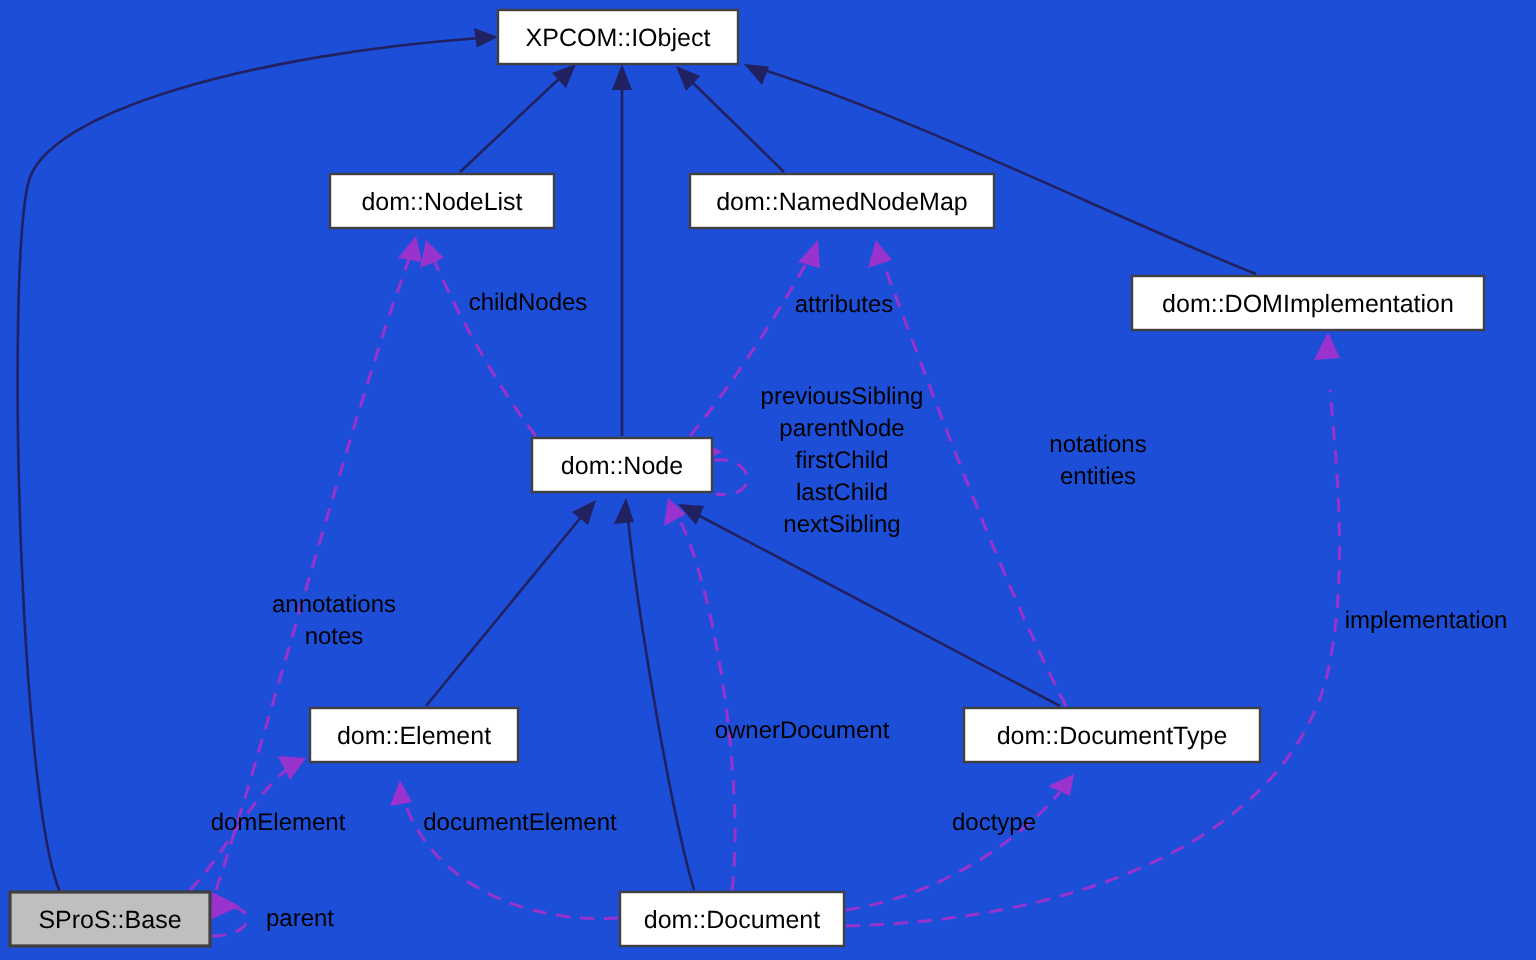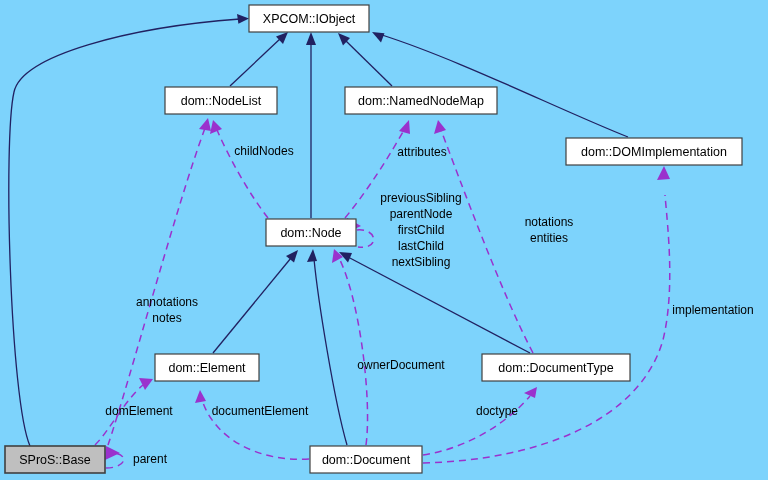--- a/index.html
+++ b/index.html
@@ -4,21 +4,21 @@
 <style>
   html, body {
     margin: 0;
     padding: 0;
     background: #ffffff;
   }
   #diagram-root {
     position: relative;
     width: 768px;
     height: 480px;
-    background: #7dd3fc;
+    background: #1d4ed8;
     font-family: "Liberation Sans", sans-serif;
     overflow: hidden;
   }
   svg#graph {
     position: absolute;
     left: 0;
     top: 0;
     width: 768px;
     height: 480px;
     display: block;

